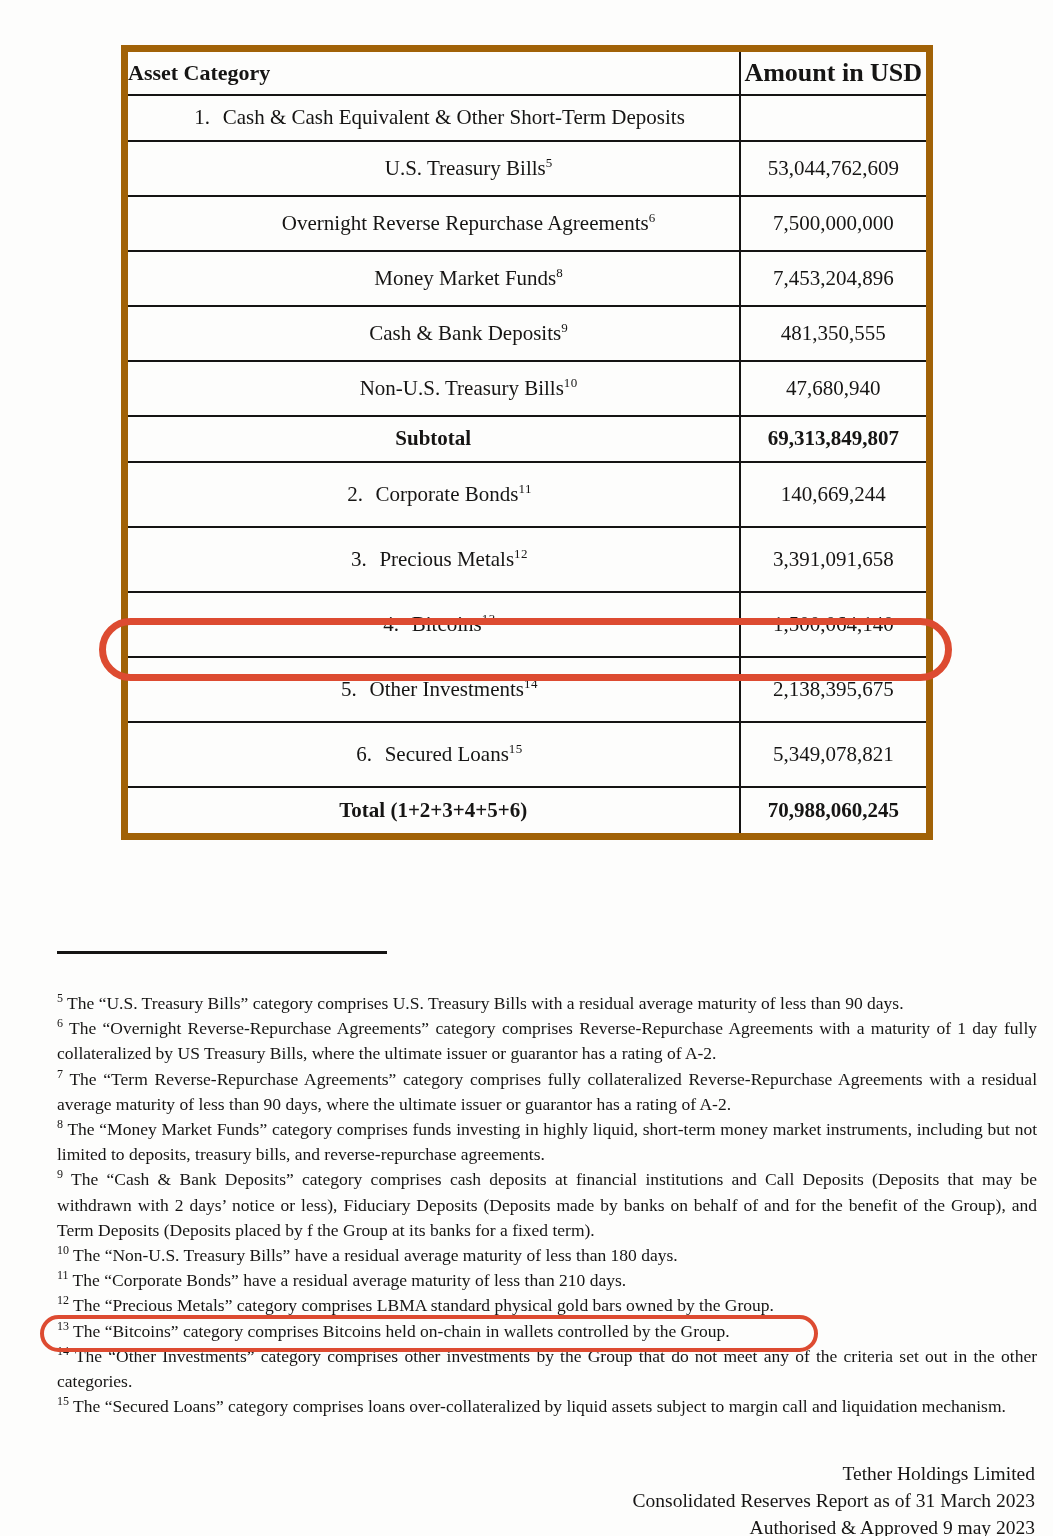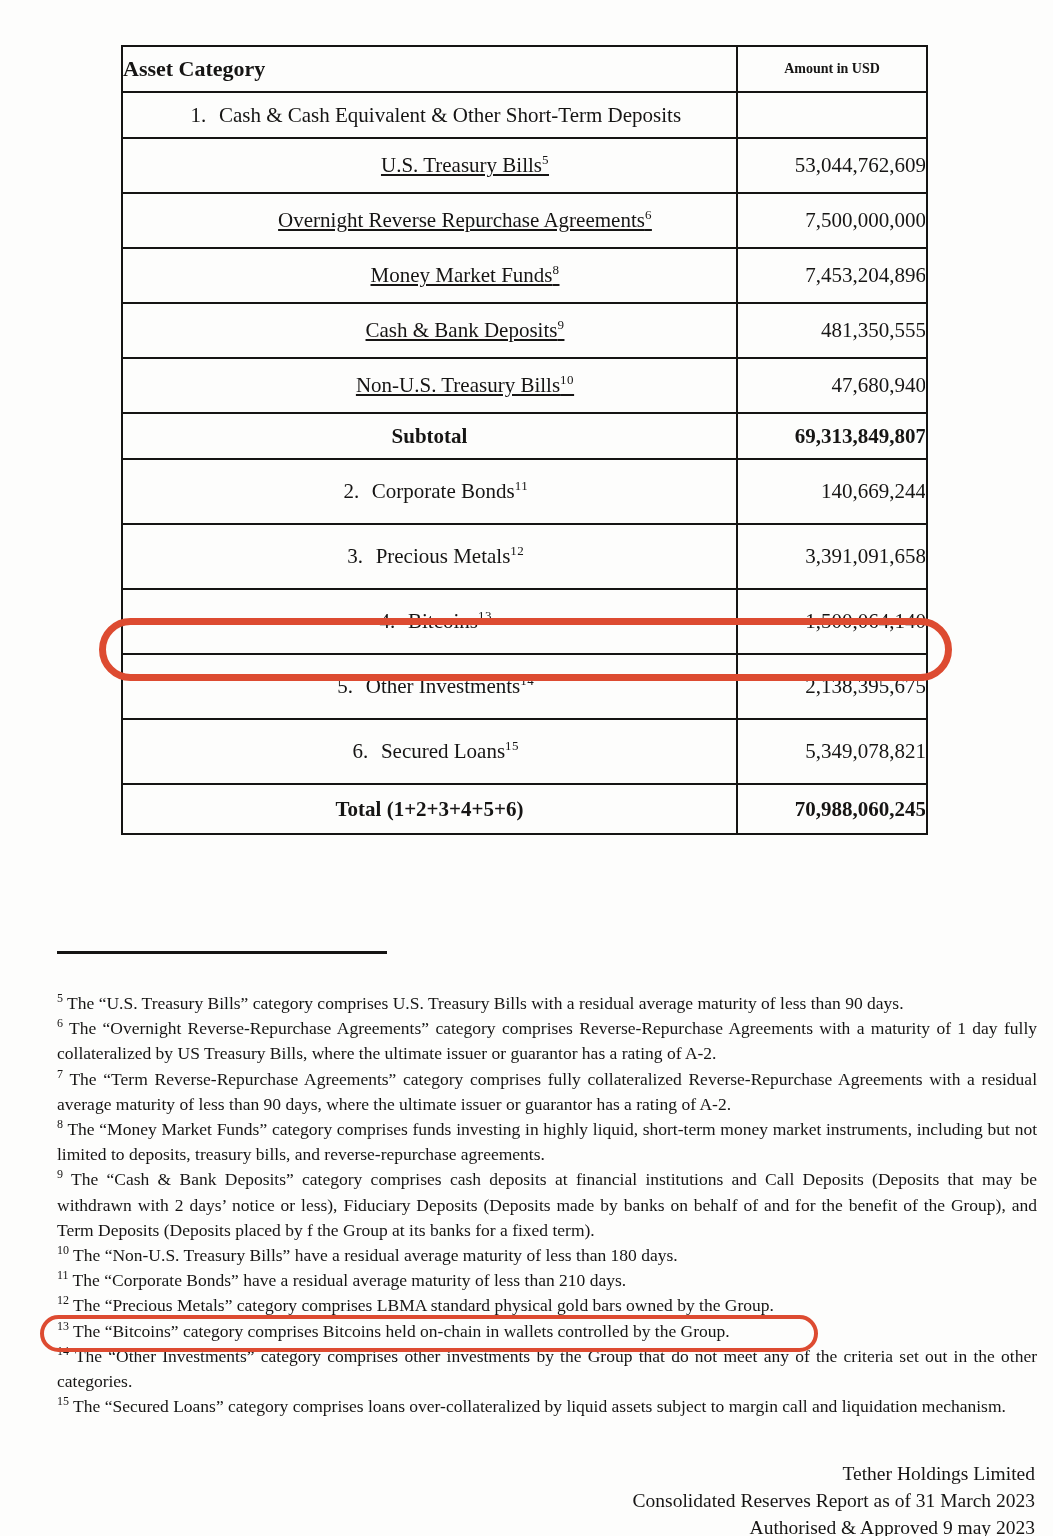--- a/index.html
+++ b/index.html
@@ -20,36 +20,36 @@
     border-collapse: collapse;
     table-layout: fixed;
     font-size: 21px;
   }
   table.reserves th, table.reserves td {
     border: 2px solid #151413;
     padding: 0;
     vertical-align: middle;
     overflow: hidden;
   }
-  table.reserves { border: 2px solid #a16207; }
+  table.reserves { border: 7px solid #a16207; }
   tr.r-head   { height: 46px; }
   tr.r-cat1   { height: 46px; }
   tr.r-sub    { height: 55px; }
   tr.r-subtotal { height: 46px; }
   tr.r-cat    { height: 65px; }
   tr.r-total  { height: 50px; }
 
   th.c-asset { text-align: left; font-weight: bold; font-size: 22px; padding-left: 7px; }
-  th.c-amt   { text-align: center; font-weight: bold; font-size: 14px; }
+  th.c-amt   { text-align: center; font-weight: bold; font-size: 26px; }
 
   td.asset-cell { padding-left: 10px; text-align: center; }
   td.asset-cell .num { display: inline-block; width: 41px; }
-  td.asset-cell.sub { padding-left: 71px; text-decoration: underline; }
+  td.asset-cell.sub { padding-left: 71px; }
   td.asset-cell.lead { font-weight: bold; }
-  td.amt-cell { text-align: right; padding-right: 10px; border-radius: 19px; }
+  td.amt-cell { text-align: center; padding-right: 10px; border-radius: 19px; }
   td.amt-cell.bold { font-weight: bold; }
   sup.fnref { font-size: 13px; line-height: 0; vertical-align: super; letter-spacing: 0.5px; }
 
   
   .oval { position: absolute; background: transparent; pointer-events: none; }
   .oval-row {
     left: 99px; top: 618px; width: 853px; height: 63px;
     border: 7px solid #dd4b31; border-radius: 33px;
   }
   .oval-fn {

